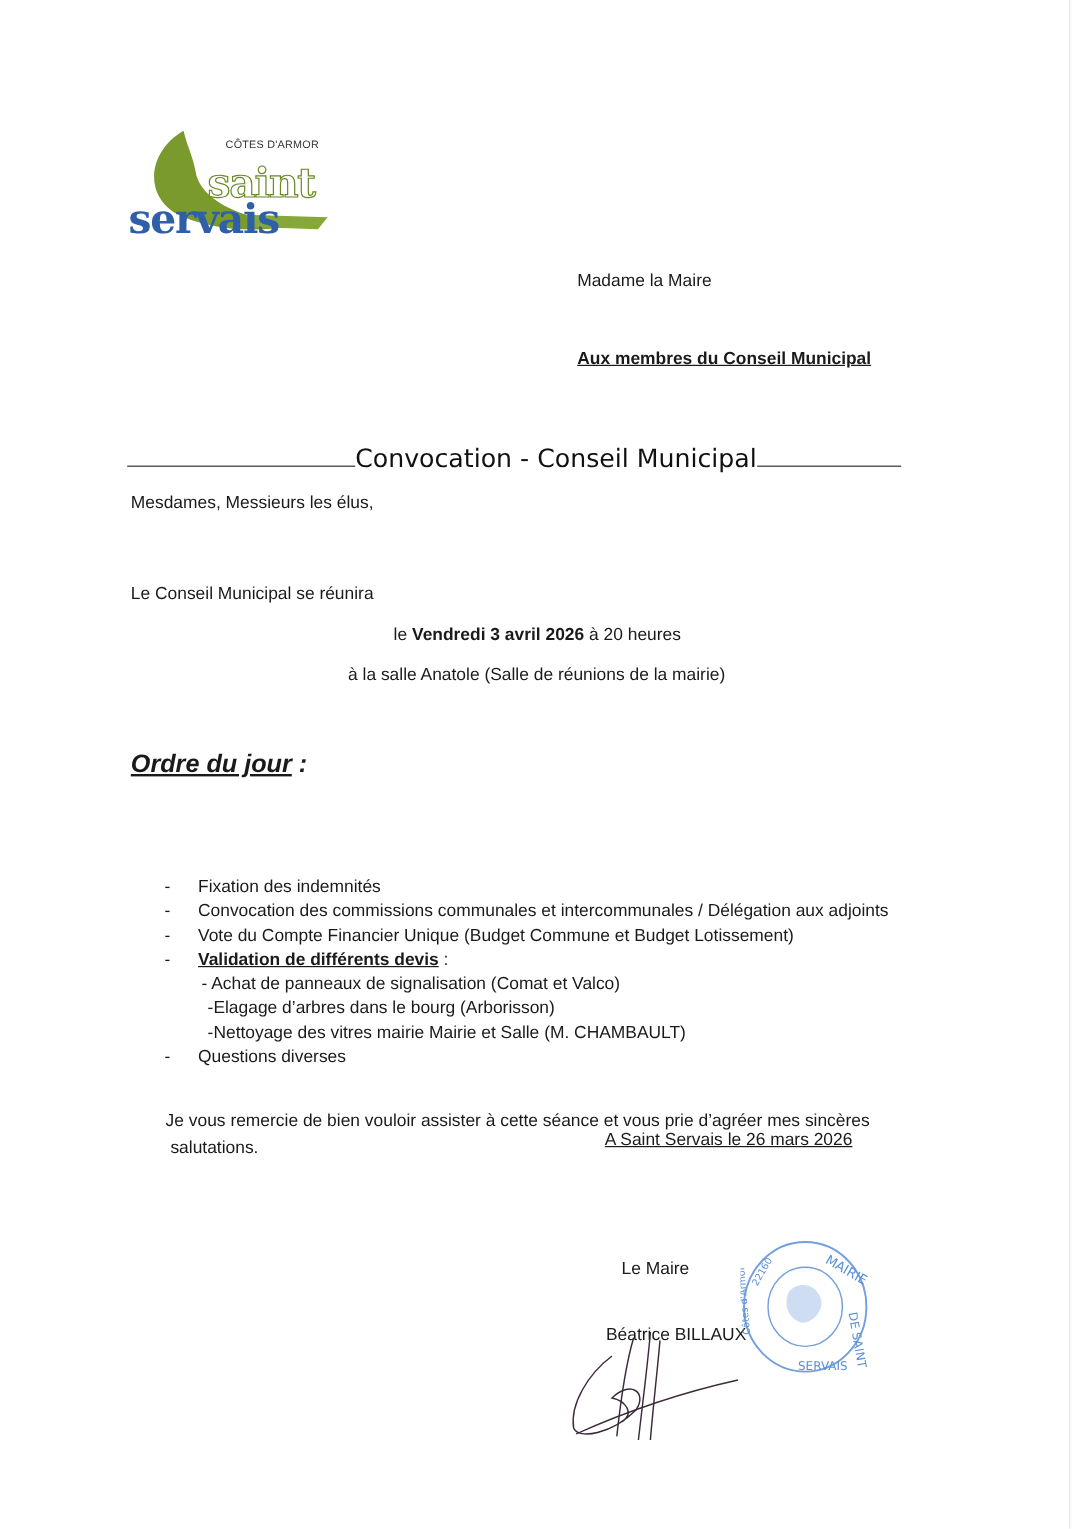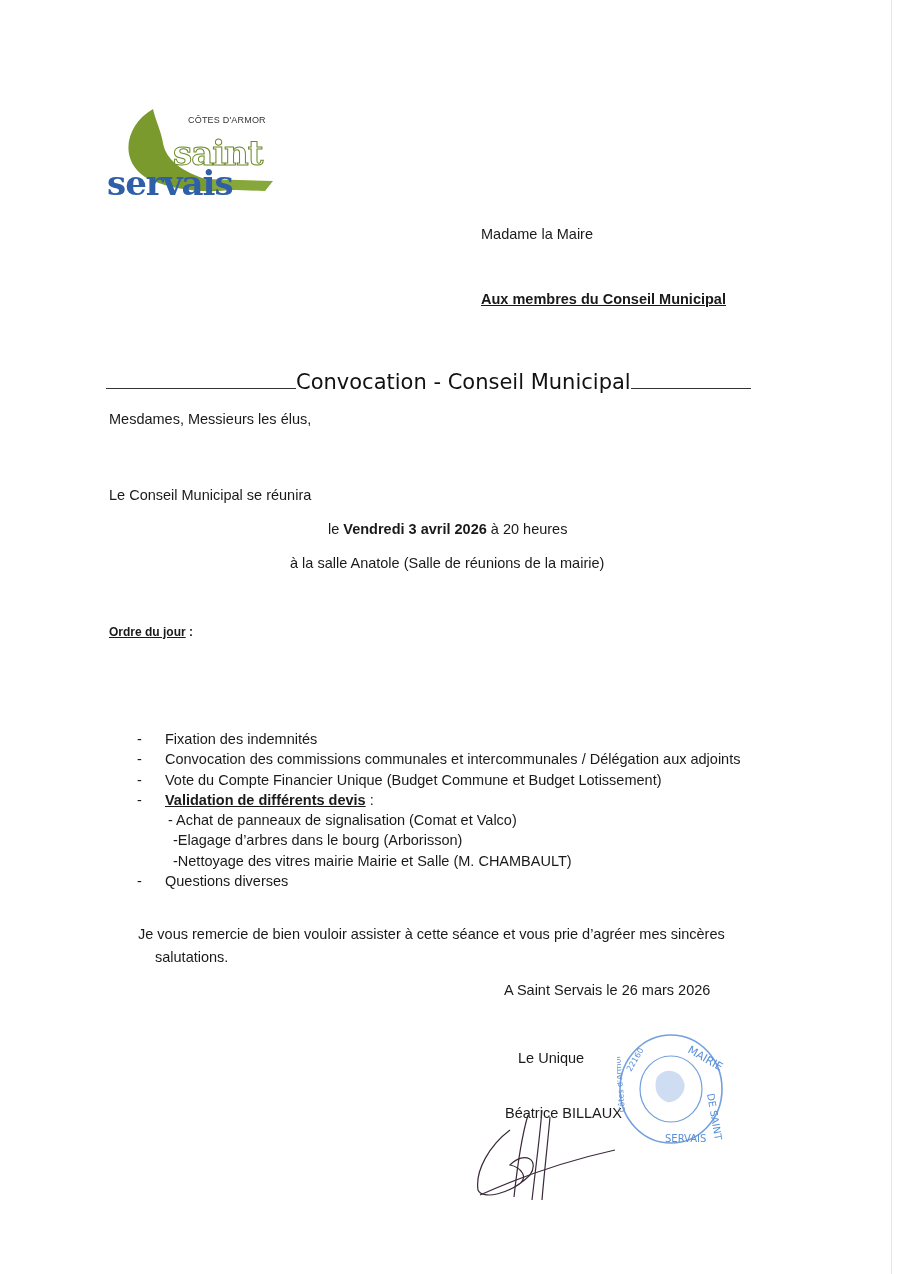--- a/index.html
+++ b/index.html
@@ -45,21 +45,21 @@
 </div>
 
 <div class="abs txt" style="left:109px;top:411px;">Mesdames, Messieurs les élus,</div>
 <div class="abs txt" style="left:109px;top:487px;">Le Conseil Municipal se réunira</div>
 
 <div class="abs txt" style="left:328px;top:521px;">
   <span>le </span><b>Vendredi 3 avril 2026</b><span> à 20 heures</span>
 </div>
 <div class="abs txt" style="left:290px;top:555px;">à la salle Anatole (Salle de réunions de la mairie)</div>
 
-<div class="abs" style="left:109px;top:625px;font-size:12px;font-weight:bold;">
+<div class="abs" style="left:109px;top:625px;font-size:21px;font-weight:bold;font-style:italic;">
   <span class="u">Ordre du jour</span><span> :</span>
 </div>
 
 <div class="agenda">
   <div class="row">
     <span class="dash">-</span>
     <span class="item">Fixation des indemnités</span>
   </div>
   <div class="row">
     <span class="dash">-</span>
@@ -82,24 +82,24 @@
   <div class="row">
     <span class="sub" style="padding-left:36px;">-Nettoyage des vitres mairie Mairie et Salle (M. CHAMBAULT)</span>
   </div>
   <div class="row">
     <span class="dash">-</span>
     <span class="item">Questions diverses</span>
   </div>
 </div>
 
 <div class="abs txt" style="left:138px;top:926px;">Je vous remercie de bien vouloir assister à cette séance et vous prie d’agréer mes sincères</div>
-<div class="abs txt" style="left:155px;top:949px;">salutations.</div>
-<div class="abs txt" style="left:504px;top:982px;">A Saint Servais le 26 mars 2026</div>
+<div class="abs txt" style="left:142px;top:949px;">salutations.</div>
+<div class="abs txt" style="left:504px;top:942px;text-decoration:underline;">A Saint Servais le 26 mars 2026</div>
 
-<div class="abs txt" style="left:518px;top:1050px;">Le Unique</div>
+<div class="abs txt" style="left:518px;top:1050px;">Le Maire</div>
 <div class="abs txt" style="left:505px;top:1085px;margin-top:20px;">Béatrice BILLAUX</div>
 
 <svg class="stamp" viewBox="0 0 108 115">
   <ellipse cx="54" cy="57" rx="51" ry="54" fill="none" stroke="#5a8fd6" stroke-width="1.6" opacity="0.85"></ellipse>
   <ellipse cx="54" cy="57" rx="31" ry="33" fill="none" stroke="#5a8fd6" stroke-width="1.2" opacity="0.85"></ellipse>
   <path d="M40,45 C48,35 62,38 66,48 C72,58 60,72 50,70 C40,66 36,56 40,45 Z" fill="#9dbbe6" opacity="0.5"></path>
   <text x="70" y="20" font-size="11" fill="#5a8fd6" font-family="DejaVu Sans, sans-serif" transform="rotate(30 70 20)">MAIRIE</text>
   <text x="90" y="62" font-size="10" fill="#5a8fd6" font-family="DejaVu Sans, sans-serif" transform="rotate(80 90 62)">DE SAINT</text>
   <text x="48" y="110" font-size="10" fill="#5a8fd6" font-family="DejaVu Sans, sans-serif">SERVAIS</text>
   <text x="14" y="40" font-size="8" fill="#5a8fd6" font-family="DejaVu Sans, sans-serif" transform="rotate(-60 14 40)">22160</text>

